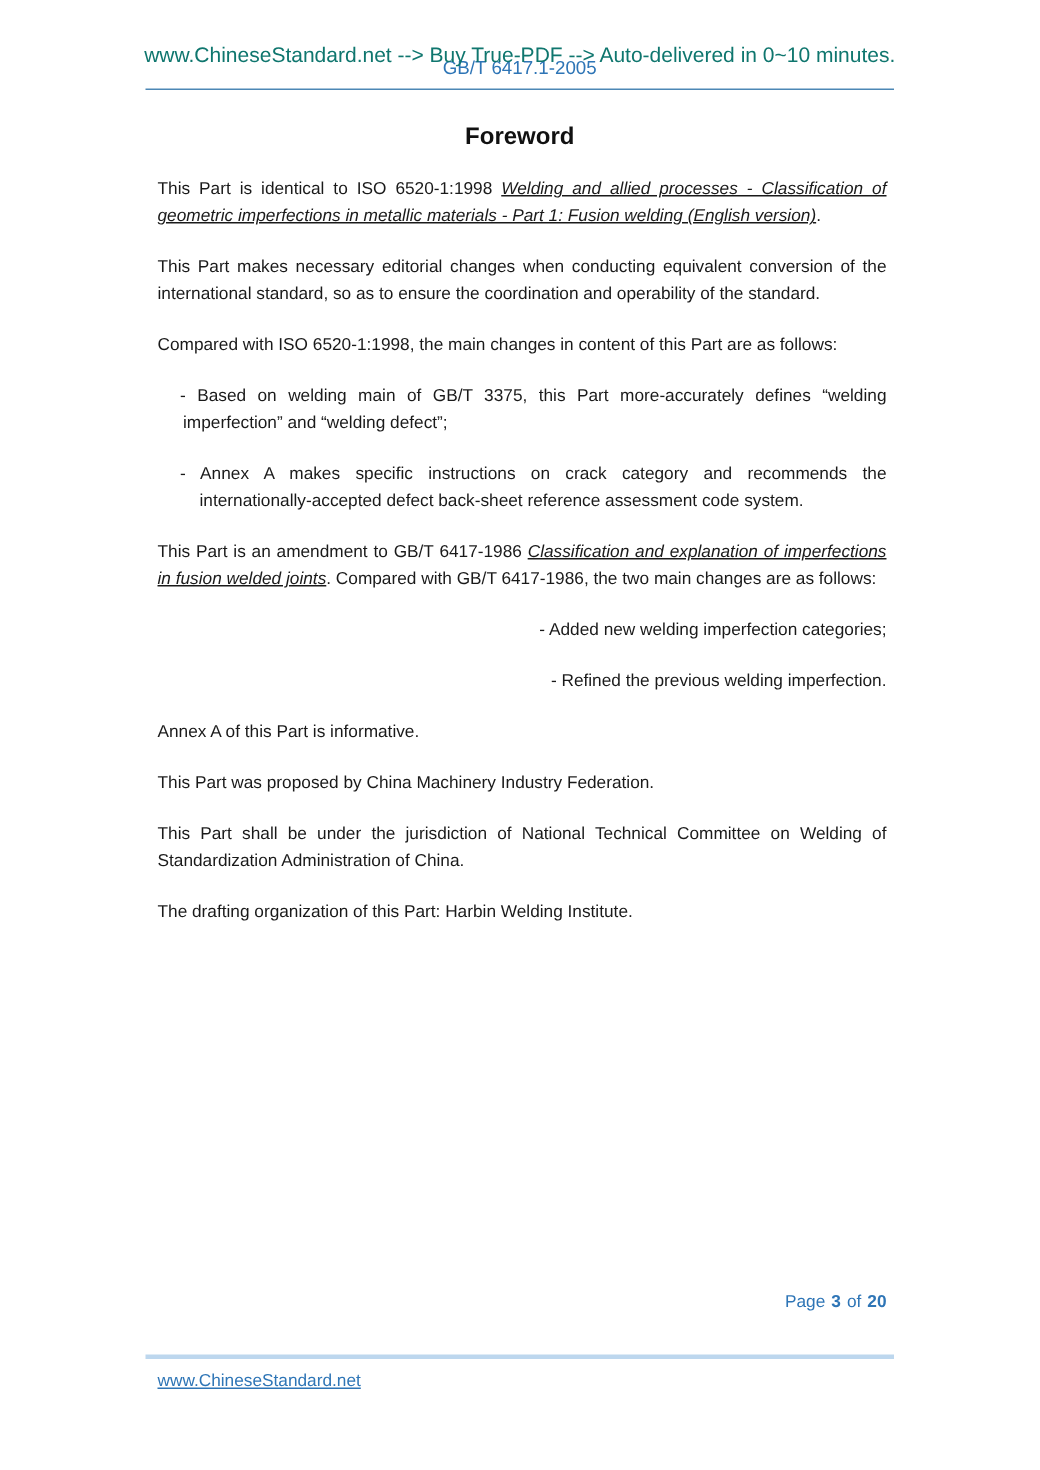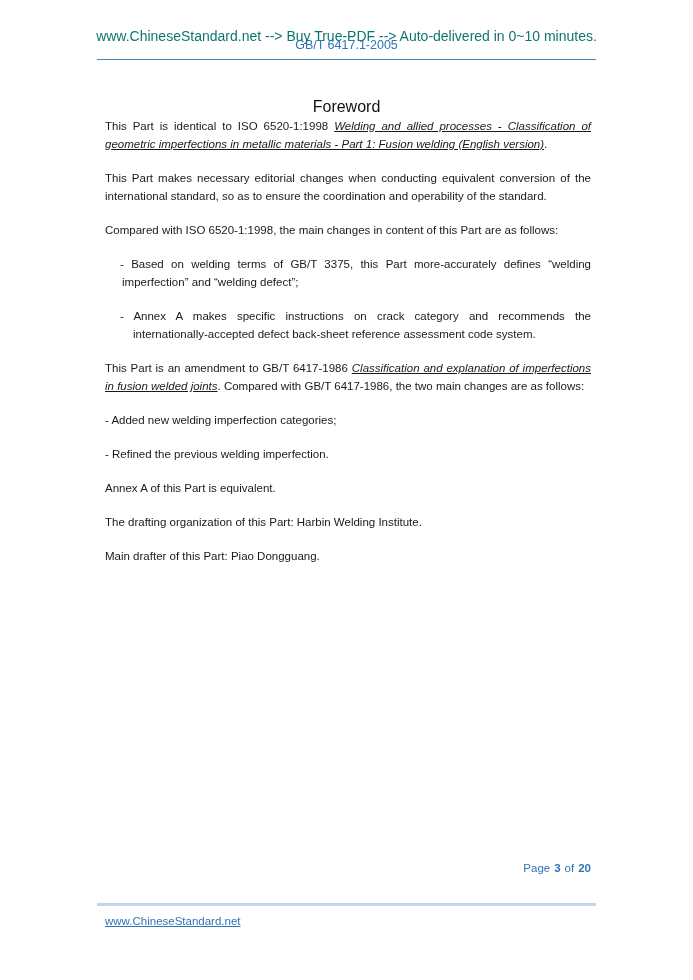--- a/index.html
+++ b/index.html
@@ -43,26 +43,26 @@
     top: 59px;
     left: 97px;
     width: 499px;
     height: 0;
     border-top: 1px solid #4c87b5;
   }
 
   
   .title {
     position: absolute;
-    top: 98px;
+    top: 83px;
     left: 0;
     width: 100%;
     text-align: center;
     font-size: 16px;
-    font-weight: normal;
+    font-weight: bold;
     color: #111111;
   }
 
   
   .body-col {
     position: absolute;
     top: 117px;
     left: 105px;
     width: 486px;
     font-size: 11.5px;
@@ -76,21 +76,22 @@
   .body-col p.li-a {           
     padding-left: 17px;
     text-indent: -2px;
     margin-left: 0;
   }
   .body-col p.li-b {           
     padding-left: 28px;
     text-indent: -13px;
   }
   .body-col p.li-c {           
-    text-align: left;
+    margin-left: 18px;
+    text-align: right;
   }
 
   
   .rule-bottom {
     position: absolute;
     top: 903px;
     left: 97px;
     width: 499px;
     height: 3px;
     background: #bdd7ee;
@@ -123,28 +124,29 @@
   <div class="doc-number">GB/T 6417.1-2005</div>
   <div class="watermark">www.ChineseStandard.net --&gt; Buy True-PDF --&gt; Auto-delivered in 0~10 minutes.</div>
   <div class="rule-top"></div>
 
   <div class="title">Foreword</div>
 
   <div class="body-col">
       <p class=""><span>This Part is identical to ISO 6520-1:1998 </span><i>Welding and allied processes - Classification of geometric imperfections in metallic materials - Part 1: Fusion welding (English version)</i><span>.</span></p>
       <p class=""><span>This Part makes necessary editorial changes when conducting equivalent conversion of the international standard, so as to ensure the coordination and operability of the standard.</span></p>
       <p class=""><span>Compared with ISO 6520-1:1998, the main changes in content of this Part are as follows:</span></p>
-      <p class="li-a"><span>- Based on welding terms of GB/T 3375, this Part more-accurately defines “welding imperfection” and “welding defect”;</span></p>
+      <p class="li-a"><span>- Based on welding main of GB/T 3375, this Part more-accurately defines “welding imperfection” and “welding defect”;</span></p>
       <p class="li-b"><span>- Annex A makes specific instructions on crack category and recommends the internationally-accepted defect back-sheet reference assessment code system.</span></p>
       <p class=""><span>This Part is an amendment to GB/T 6417-1986 </span><i>Classification and explanation of imperfections in fusion welded joints</i><span>. Compared with GB/T 6417-1986, the two main changes are as follows:</span></p>
       <p class="li-c"><span>- Added new welding imperfection categories;</span></p>
       <p class="li-c"><span>- Refined the previous welding imperfection.</span></p>
-      <p class=""><span>Annex A of this Part is equivalent.</span></p>
+      <p class=""><span>Annex A of this Part is informative.</span></p>
+      <p class=""><span>This Part was proposed by China Machinery Industry Federation.</span></p>
+      <p class=""><span>This Part shall be under the jurisdiction of National Technical Committee on Welding of Standardization Administration of China.</span></p>
       <p class=""><span>The drafting organization of this Part: Harbin Welding Institute.</span></p>
-      <p class=""><span>Main drafter of this Part: Piao Dongguang.</span></p>
     </div>
 
   <div class="rule-bottom"></div>
   <a class="footer-link">www.ChineseStandard.net</a>
   <div class="footer-page">
     <span>Page</span>
     <span class="num">3</span>
     <span>of</span>
     <span class="num">20</span>
   </div>

